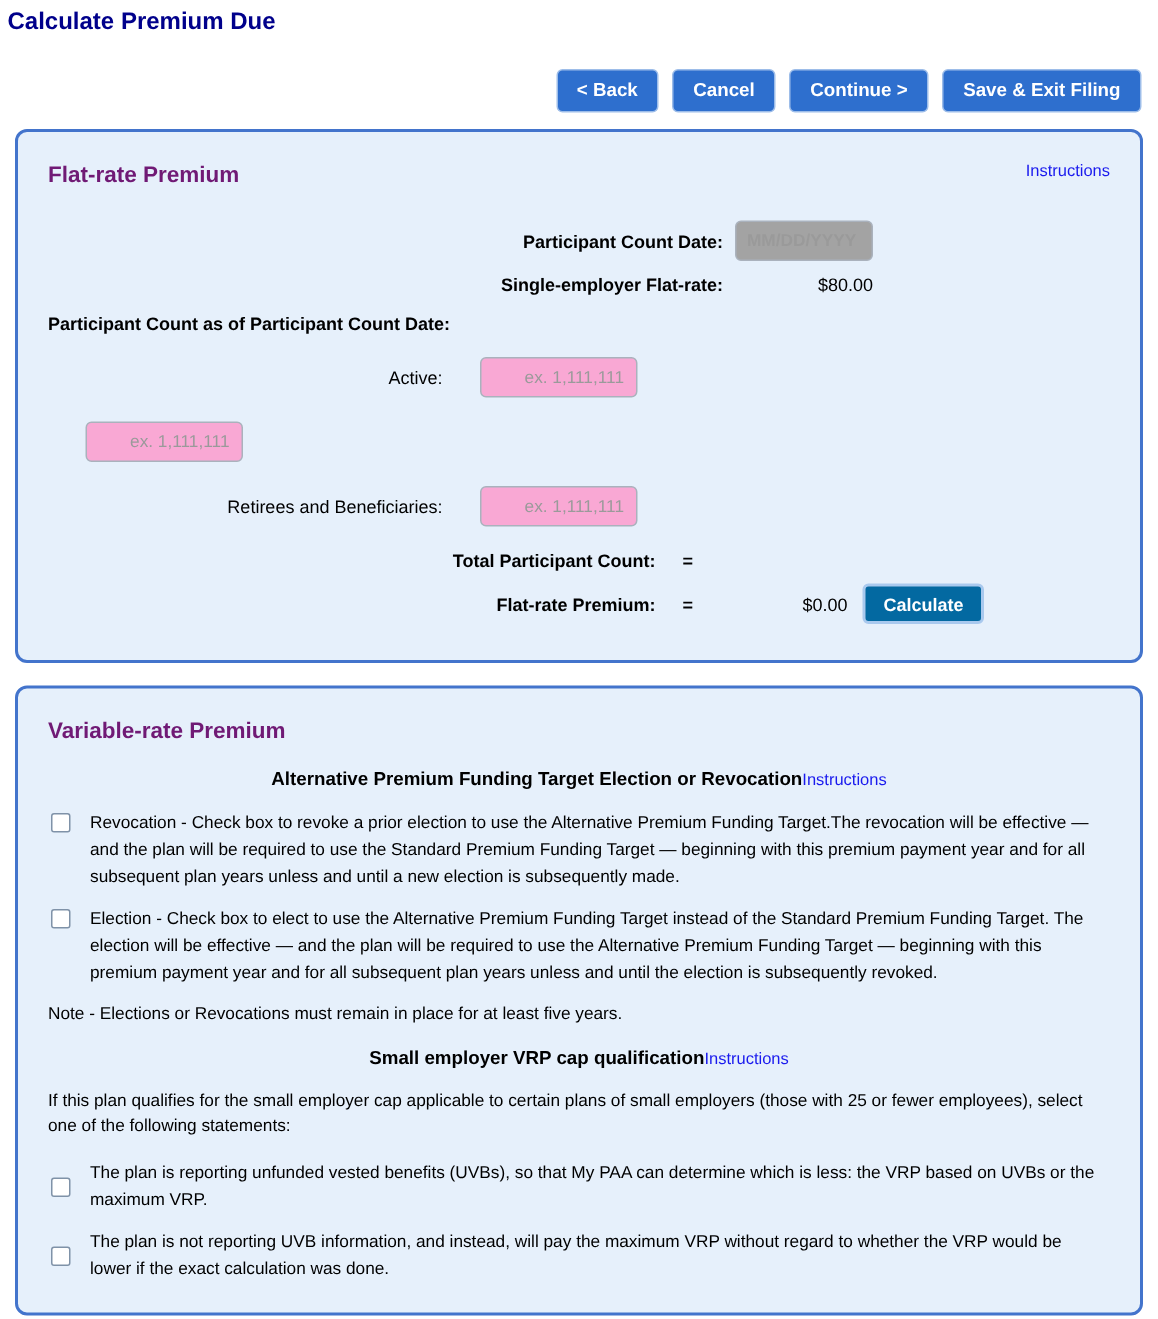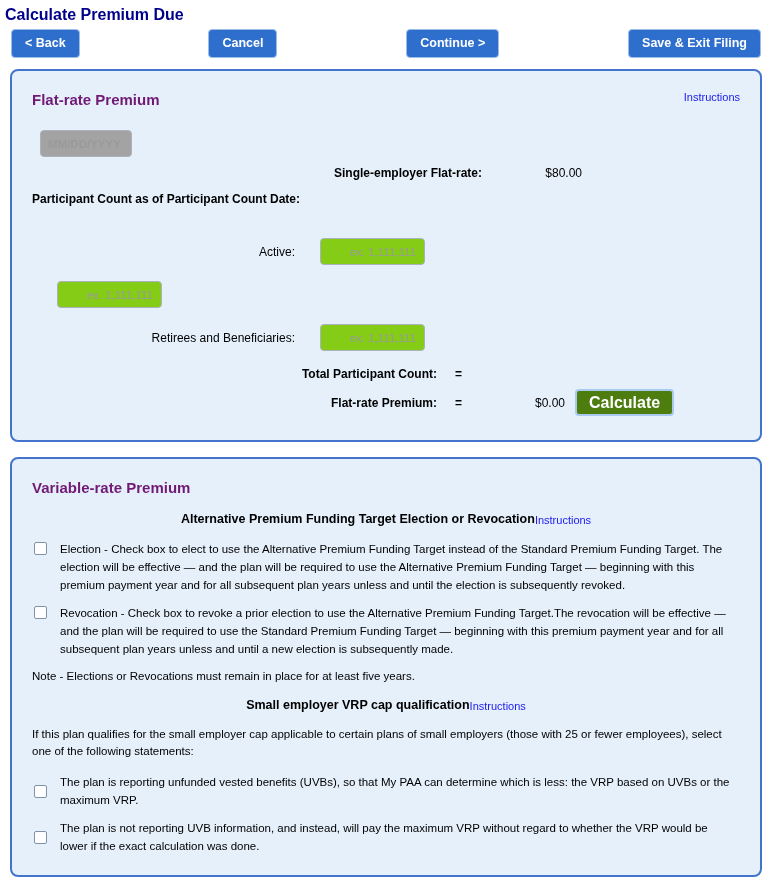--- a/index.html
+++ b/index.html
@@ -13,24 +13,24 @@
 
   .page-title {
     color: #00008B;
     font-size: 16px;
     font-weight: bold;
     padding: 6px 0 0 5px;
   }
 
   .btn-row {
     display: flex;
-    justify-content: space-between;
+    justify-content: flex-end;
     gap: 9px;
     padding: 0 11px;
-    margin-top: 5px;
+    margin-top: 22px;
   }
 
   .btn {
     background: #2e6fce;
     color: #ffffff;
     font-family: "Liberation Sans", sans-serif;
     font-size: 12.5px;
     font-weight: bold;
     border: 1px solid #9dbde9;
     border-radius: 4px;
@@ -94,21 +94,21 @@
     color: #333;
   }
   .date-input::placeholder { color: #9a9a9a; font-weight: bold; }
 
   .count-input {
     margin-left: 25px;
     width: 105px;
     height: 27px;
     border: 1px solid #aab2bd;
     border-radius: 4px;
-    background: #84cc16;
+    background: #f9a8d4;
     font-family: "Liberation Sans", sans-serif;
     font-size: 11.5px;
     text-align: right;
     padding: 0 8px;
     color: #333;
   }
   .count-input::placeholder { color: #9a9a9a; }
 
   .value-text {
     margin-left: 8px;
@@ -122,36 +122,36 @@
     font-size: 12px;
     font-weight: bold;
   }
   .amount {
     width: 96px;
     text-align: right;
     font-size: 12px;
   }
   .calc-btn {
     margin-left: 10px;
-    background: #4d7c0f;
+    background: #0369a1;
     color: #fff;
     font-family: "Liberation Sans", sans-serif;
-    font-size: 16px;
+    font-size: 12px;
     font-weight: bold;
     border: 2px solid #a9c9ee;
     border-radius: 4px;
     height: 27px;
     padding: 0 12px;
     cursor: pointer;
   }
 
   .section-heading {
     font-size: 12px;
     font-weight: bold;
-    margin: 2px 0 32px 0;
+    margin: 2px 0 15px 0;
   }
   .row-date { margin-bottom: 9px; }
   .row-flatrate { margin-bottom: 12px; }
   .count-row { margin-bottom: 16px; }
   .row-total { margin-bottom: 8px; }
   .row-premium { margin-bottom: 2px; }
 
   .sub-header {
     display: flex;
     justify-content: center;
@@ -207,20 +207,21 @@
   <button class="btn">Save &amp; Exit Filing</button>
 </div>
 
 <div class="panel">
   <div class="panel-header">
     <div class="panel-title">Flat-rate Premium</div>
     <a class="instructions-link">Instructions</a>
   </div>
 
   <div class="form-row row-date">
+    <span class="lbl bold lbl-wide">Participant Count Date:</span>
     <input class="date-input" type="text" placeholder="MM/DD/YYYY" style="">
   </div>
 
   <div class="form-row row-flatrate">
     <span class="lbl bold lbl-wide">Single-employer Flat-rate:</span>
     <span class="value-text">$80.00</span>
   </div>
 
   <div class="section-heading">Participant Count as of Participant Count Date:</div>
 
@@ -256,26 +257,26 @@
     <div class="panel-title">Variable-rate Premium</div>
   </div>
 
   <div class="sub-header">
     <div class="sub-title">Alternative Premium Funding Target Election or Revocation</div>
     <a class="instructions-link">Instructions</a>
   </div>
 
   <div class="check-row">
     <span class="checkbox"></span>
+    <span class="check-text">Revocation - Check box to revoke a prior election to use the Alternative Premium Funding Target.The revocation will be effective — and the plan will be required to use the Standard Premium Funding Target — beginning with this premium payment year and for all subsequent plan years unless and until a new election is subsequently made.</span>
+  </div>
+
+  <div class="check-row">
+    <span class="checkbox"></span>
     <span class="check-text">Election - Check box to elect to use the Alternative Premium Funding Target instead of the Standard Premium Funding Target. The election will be effective — and the plan will be required to use the Alternative Premium Funding Target — beginning with this premium payment year and for all subsequent plan years unless and until the election is subsequently revoked.</span>
-  </div>
-
-  <div class="check-row">
-    <span class="checkbox"></span>
-    <span class="check-text">Revocation - Check box to revoke a prior election to use the Alternative Premium Funding Target.The revocation will be effective — and the plan will be required to use the Standard Premium Funding Target — beginning with this premium payment year and for all subsequent plan years unless and until a new election is subsequently made.</span>
   </div>
 
   <div class="note-text">Note - Elections or Revocations must remain in place for at least five years.</div>
 
   <div class="sub-header">
     <div class="sub-title">Small employer VRP cap qualification</div>
     <a class="instructions-link">Instructions</a>
   </div>
 
   <div class="intro-text">If this plan qualifies for the small employer cap applicable to certain plans of small employers (those with 25 or fewer employees), select one of the following statements:</div>

